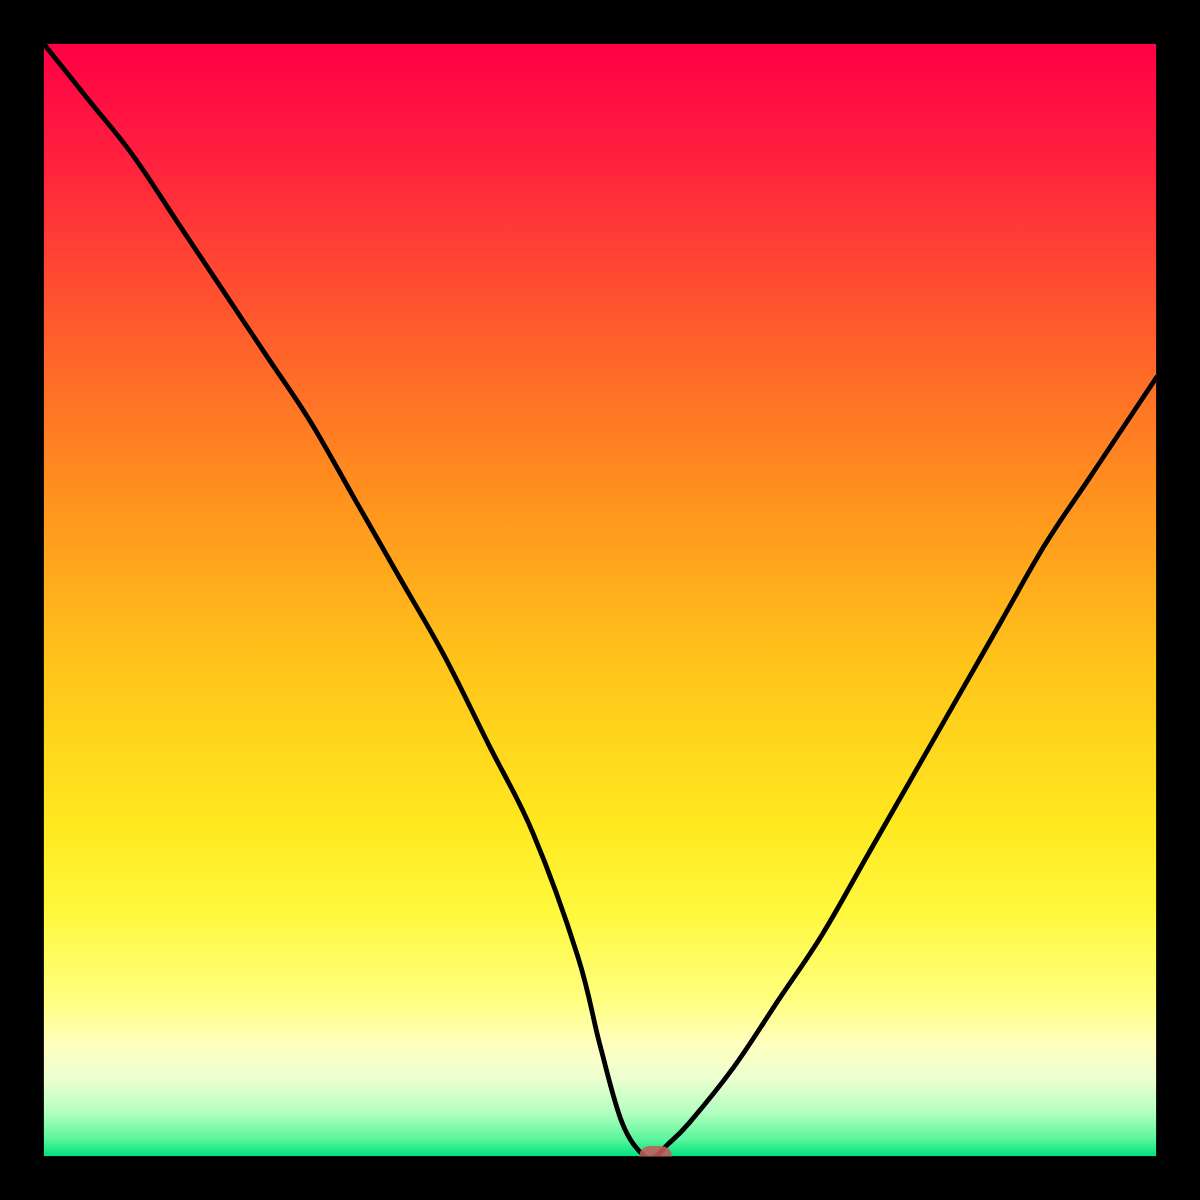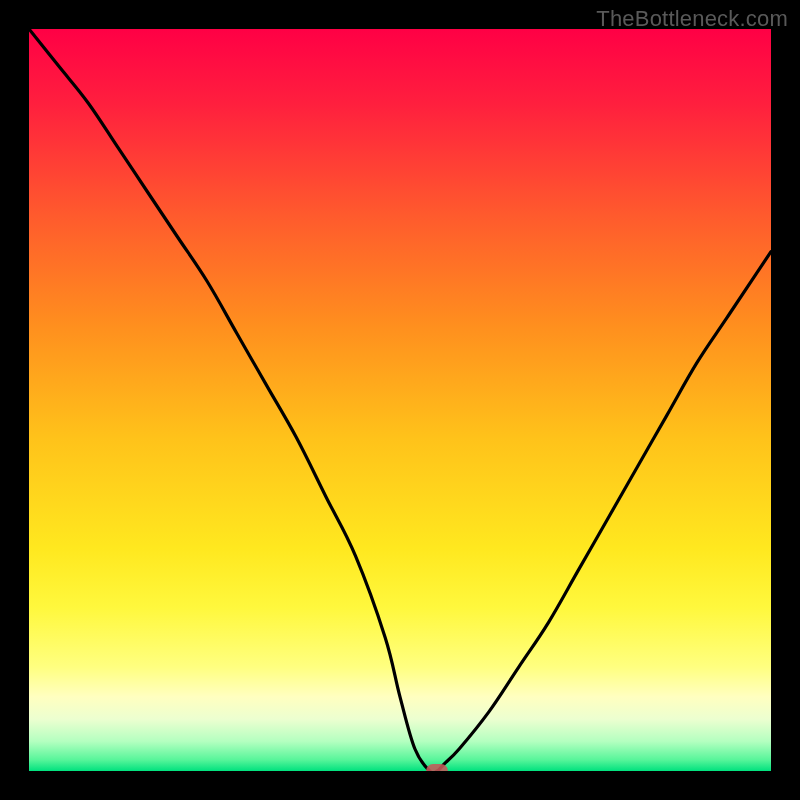--- a/index.html
+++ b/index.html
@@ -91,15 +91,14 @@
     </svg>
 
     <svg class="curve" viewBox="0 0 742 742" preserveAspectRatio="none">
       <path id="curve-path" d="M 0 0 C 5.3424 6.6780000000000035 18.9952 23.744000000000035 29.68 37.10000000000002 C 40.3648 50.45600000000001 48.675200000000004 59.50839999999993 59.36 74.19999999999993 C 70.0448 88.89159999999993 78.3552 102.6928 89.03999999999999 118.72000000000003 C 99.72479999999999 134.74720000000005 108.0352 147.21280000000002 118.72 163.24 C 129.4048 179.2672 137.7152 191.7328 148.4 207.76 C 159.0848 223.78719999999998 167.3952 234.91719999999998 178.07999999999998 252.27999999999997 C 188.76479999999998 269.64279999999997 197.07520000000002 285.52160000000003 207.76000000000002 304.22 C 218.44480000000001 322.9184 226.7552 337.4616 237.44 356.15999999999997 C 248.1248 374.85839999999996 256.4352 388.066 267.12 408.09999999999997 C 277.8048 428.13399999999996 286.1152 446.0904 296.8 467.46 C 307.4848 488.82959999999997 315.7952 501.44360000000006 326.48 526.82 C 337.1648 552.1964 348.14639999999997 583.0636000000001 356.15999999999997 608.44 C 364.17359999999996 633.8164 365.6576 647.766 371 667.8 C 376.3424 687.834 380.49760000000003 706.384 385.84000000000003 719.74 C 391.18240000000003 733.096 396.6732 737.9932 400.68 742 C 404.6868 746.0068 405.4288 743.3356 408.1 742 C 410.7712 740.6644 411.51320000000004 738.5868 415.52000000000004 734.58 C 419.52680000000004 730.5732 422.34639999999996 729.0892 430.35999999999996 719.74 C 438.37359999999995 710.3908 449.3552 697.3316 460.04 682.64 C 470.7248 667.9484 479.03520000000003 654.1472 489.72 638.12 C 500.4048 622.0928 508.7152 610.9628 519.4 593.6 C 530.0848 576.2372 538.3952 560.3584 549.08 541.66 C 559.7648 522.9616 568.0752 508.41839999999996 578.76 489.71999999999997 C 589.4448 471.0216 597.7552 456.4784 608.4399999999999 437.78000000000003 C 619.1247999999999 419.08160000000004 627.4352 404.5384 638.12 385.84000000000003 C 648.8048 367.14160000000004 657.1152000000001 351.26279999999997 667.8000000000001 333.9 C 678.4848000000001 316.5372 686.7951999999999 305.4072 697.4799999999999 289.38 C 708.1647999999999 273.3528 719.1464 256.88039999999995 727.16 244.85999999999996 C 735.1736 232.83959999999996 739.3288 226.60680000000002 742 222.60000000000002" fill="none" stroke="#000" stroke-width="3.2" stroke-linecap="round" stroke-linejoin="round"></path>
     </svg>
 
     <div class="marker" id="marker" style="left: 408.1px; top: 742px; background: rgb(197, 90, 90);"></div>
 
   </div>
 
-  <div class="watermark">TheBottleneck.com</div>
 
 </div>
 
 </body></html>

